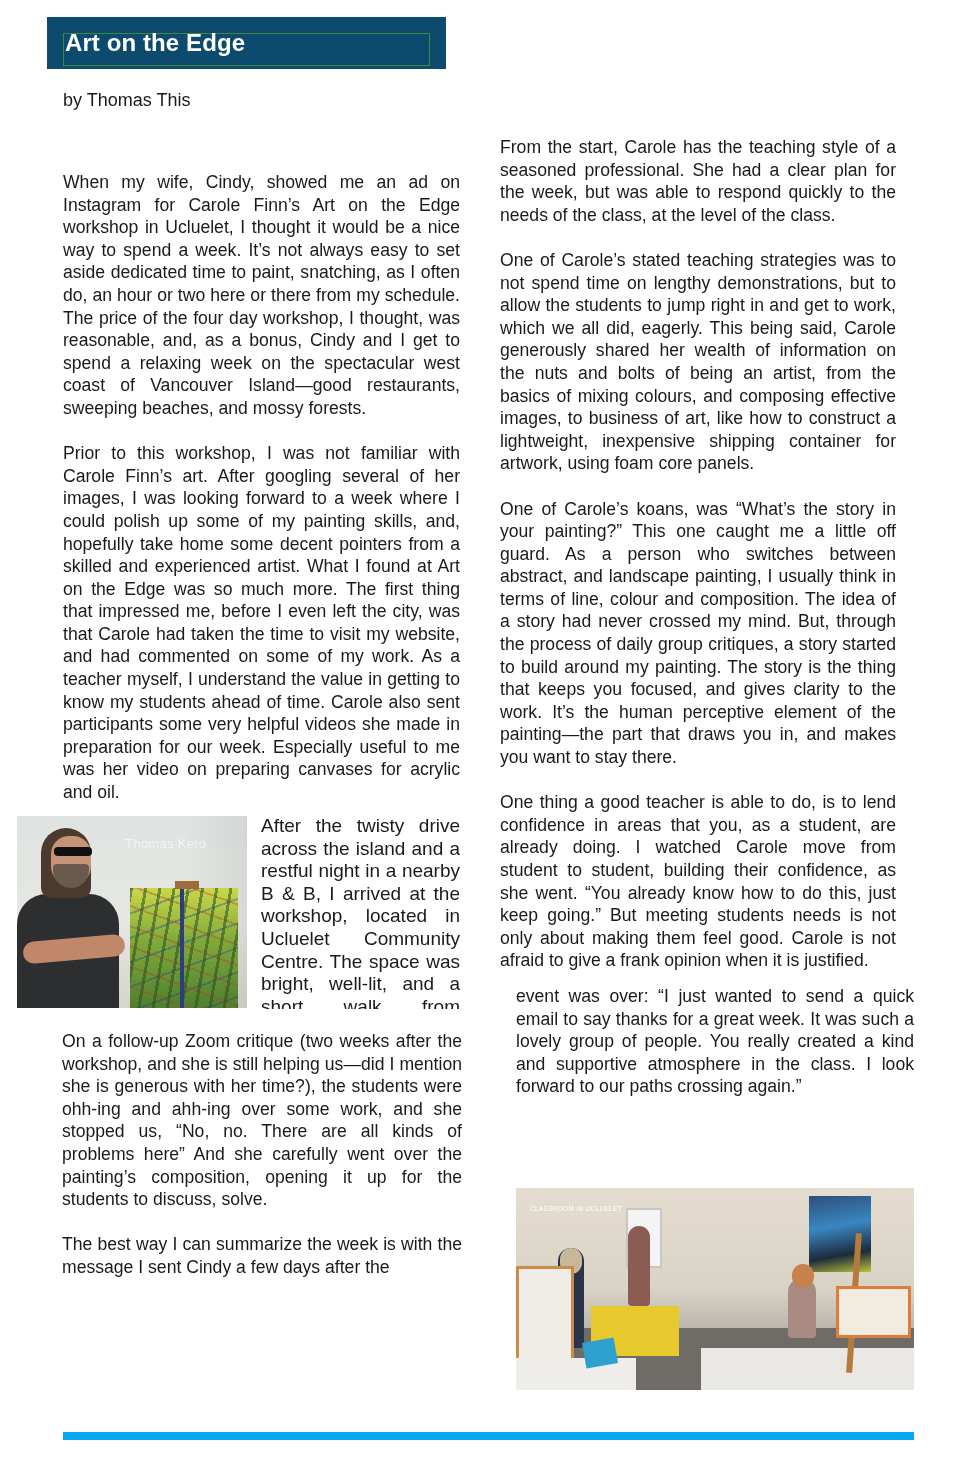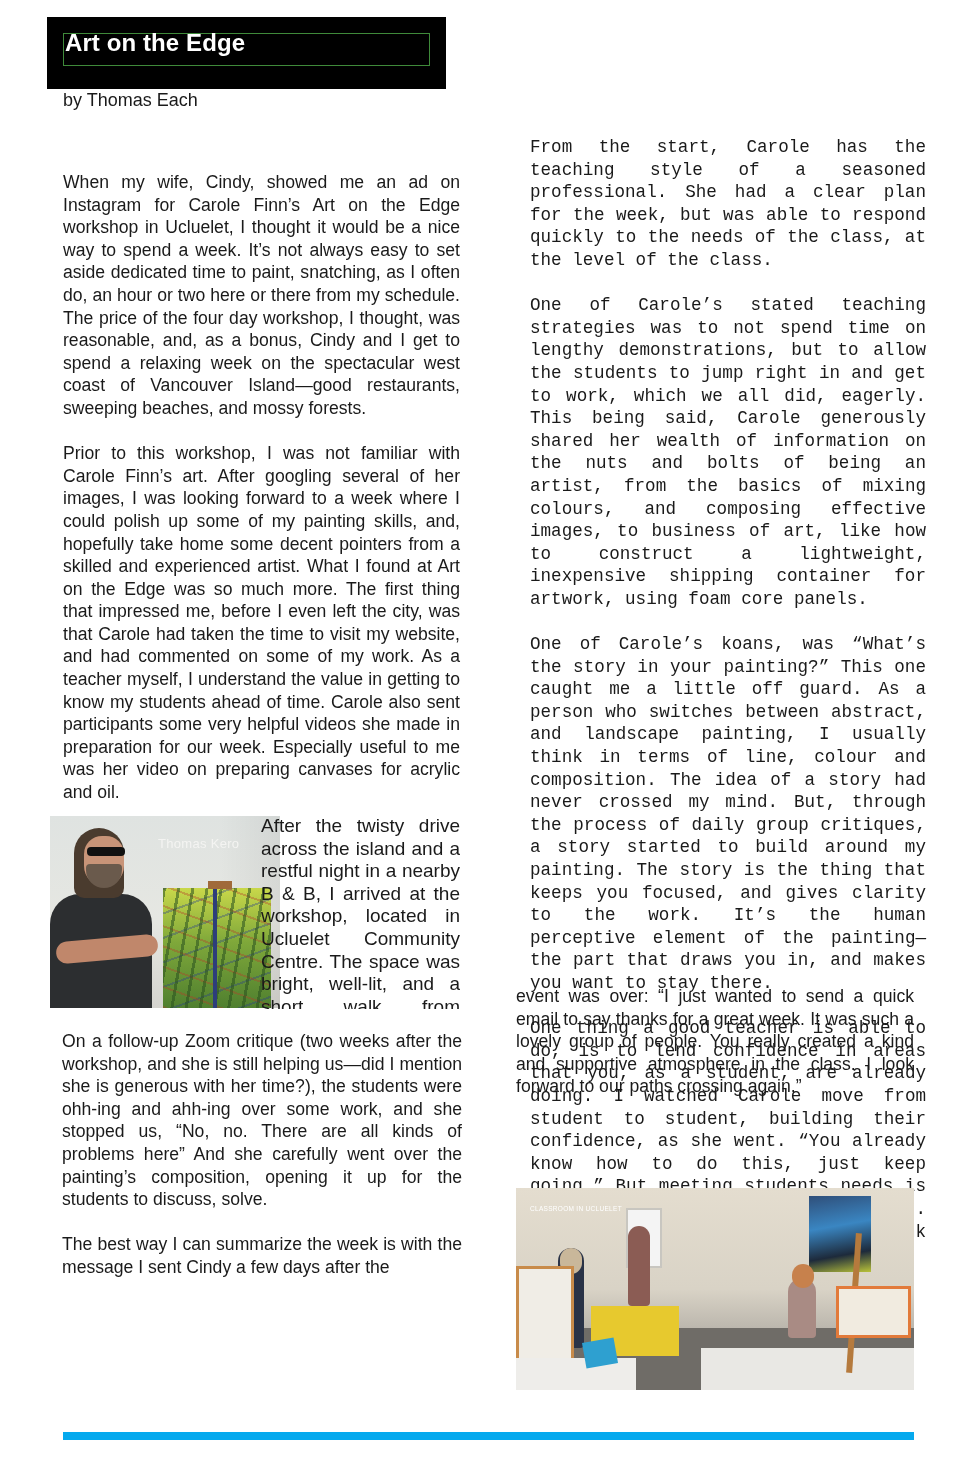--- a/index.html
+++ b/index.html
@@ -4,22 +4,22 @@
 <style>
   * { box-sizing: border-box; margin: 0; padding: 0; }
   html, body { width: 967px; height: 1470px; background: #ffffff; }
   body {
     position: relative;
     font-family: "Liberation Sans", sans-serif;
     color: #1a1a1a;
     overflow: hidden;
   }
   .title-bar {
-    position: absolute; left: 47px; top: 17px; width: 399px; height: 72px;
-    background: #000000;
+    position: absolute; left: 47px; top: 17px; width: 399px; height: 52px;
+    background: #0c4a6e;
   }
   .title-frame {
     position: absolute; left: 16px; top: 16px; width: 367px; height: 33px;
     border: 1px solid #3f8a3a;
   }
   .title-text {
     position: absolute; left: 18px; top: 12px;
     font-size: 24px; font-weight: bold; color: #ffffff; letter-spacing: 0.1px;
   }
   .byline {
@@ -29,35 +29,34 @@
   .col {
     position: absolute;
     font-size: 17.6px; line-height: 22.6px;
     text-align: justify;
     color: #1a1a1a;
   }
   .col p { margin-bottom: 22.6px; }
   .col p:last-child { margin-bottom: 0; }
 
   .col-l-top { left: 63px; top: 136px; width: 397px; margin-top: 35px; }
-  .col-r-top { left: 530px; top: 136px; width: 396px; font-family: Liberation Mono, monospace; }
+  .col-r-top { left: 500px; top: 136px; width: 396px; }
   .col-l-bottom { left: 62px; top: 1030px; width: 400px; }
   .col-r-bottom { left: 516px; top: 985px; width: 398px; }
 
   .wrap-text {
     position: absolute; left: 261px; top: 815px; width: 199px; height: 194px;
     overflow: hidden;
     font-size: 19px; line-height: 22.6px; text-align: justify;
   }
 
   .photo-portrait {
     position: absolute; left: 17px; top: 816px; width: 230px; height: 192px;
     overflow: hidden;
     background: linear-gradient(180deg, #dfe3e1 0%, #e6e7e2 55%, #d5d4cf 100%);
-    margin-left: 33px;
   }
   .pp-wall-shadow { position: absolute; right: 0; top: 0; width: 60px; height: 192px; background: linear-gradient(90deg, rgba(0,0,0,0) 0%, rgba(0,0,0,0.06) 100%); }
   .pp-caption {
     position: absolute; left: 108px; top: 20px;
     font-size: 13px; color: #f4f4f2; letter-spacing: 0.3px;
   }
   .pp-hair { position: absolute; left: 24px; top: 12px; width: 50px; height: 70px; border-radius: 25px 25px 10px 10px; background: #4a3b2e; }
   .pp-face { position: absolute; left: 34px; top: 20px; width: 40px; height: 50px; border-radius: 18px 18px 20px 20px; background: #c89478; }
   .pp-beard { position: absolute; left: 36px; top: 48px; width: 36px; height: 24px; border-radius: 4px 4px 18px 18px; background: #6a5a4c; }
   .pp-glasses { position: absolute; left: 37px; top: 31px; width: 38px; height: 9px; border-radius: 4px; background: #111; }
@@ -108,21 +107,21 @@
   }
 </style>
 </head>
 <body>
 
 <div class="title-bar">
   <div class="title-frame"></div>
   <h1 class="title-text">Art on the Edge</h1>
 </div>
 
-<div class="byline">by Thomas Each</div>
+<div class="byline">by Thomas This</div>
 
 <div class="col col-l-top">
   <p>When my wife, Cindy, showed me an ad on Instagram for Carole Finn’s Art on the Edge workshop in Ucluelet, I thought it would be a nice way to spend a week. It’s not always easy to set aside dedicated time to paint, snatching, as I often do, an hour or two here or there from my schedule. The price of the four day workshop, I thought, was reasonable, and, as a bonus, Cindy and I get to spend a relaxing week on the spectacular west coast of Vancouver Island—good restaurants, sweeping beaches, and mossy forests.</p>
   <p>Prior to this workshop, I was not familiar with Carole Finn’s art. After googling several of her images, I was looking forward to a week where I could polish up some of my painting skills, and, hopefully take home some decent pointers from a skilled and experienced artist. What I found at Art on the Edge was so much more. The first thing that impressed me, before I even left the city, was that Carole had taken the time to visit my website, and had commented on some of my work. As a teacher myself, I understand the value in getting to know my students ahead of time. Carole also sent participants some very helpful videos she made in preparation for our week. Especially useful to me was her video on preparing canvases for acrylic and oil.</p>
 </div>
 
 <div class="photo-portrait">
   <div class="pp-wall-shadow"></div>
   <div class="pp-painting"></div>
   <div class="pp-trunk"></div>

